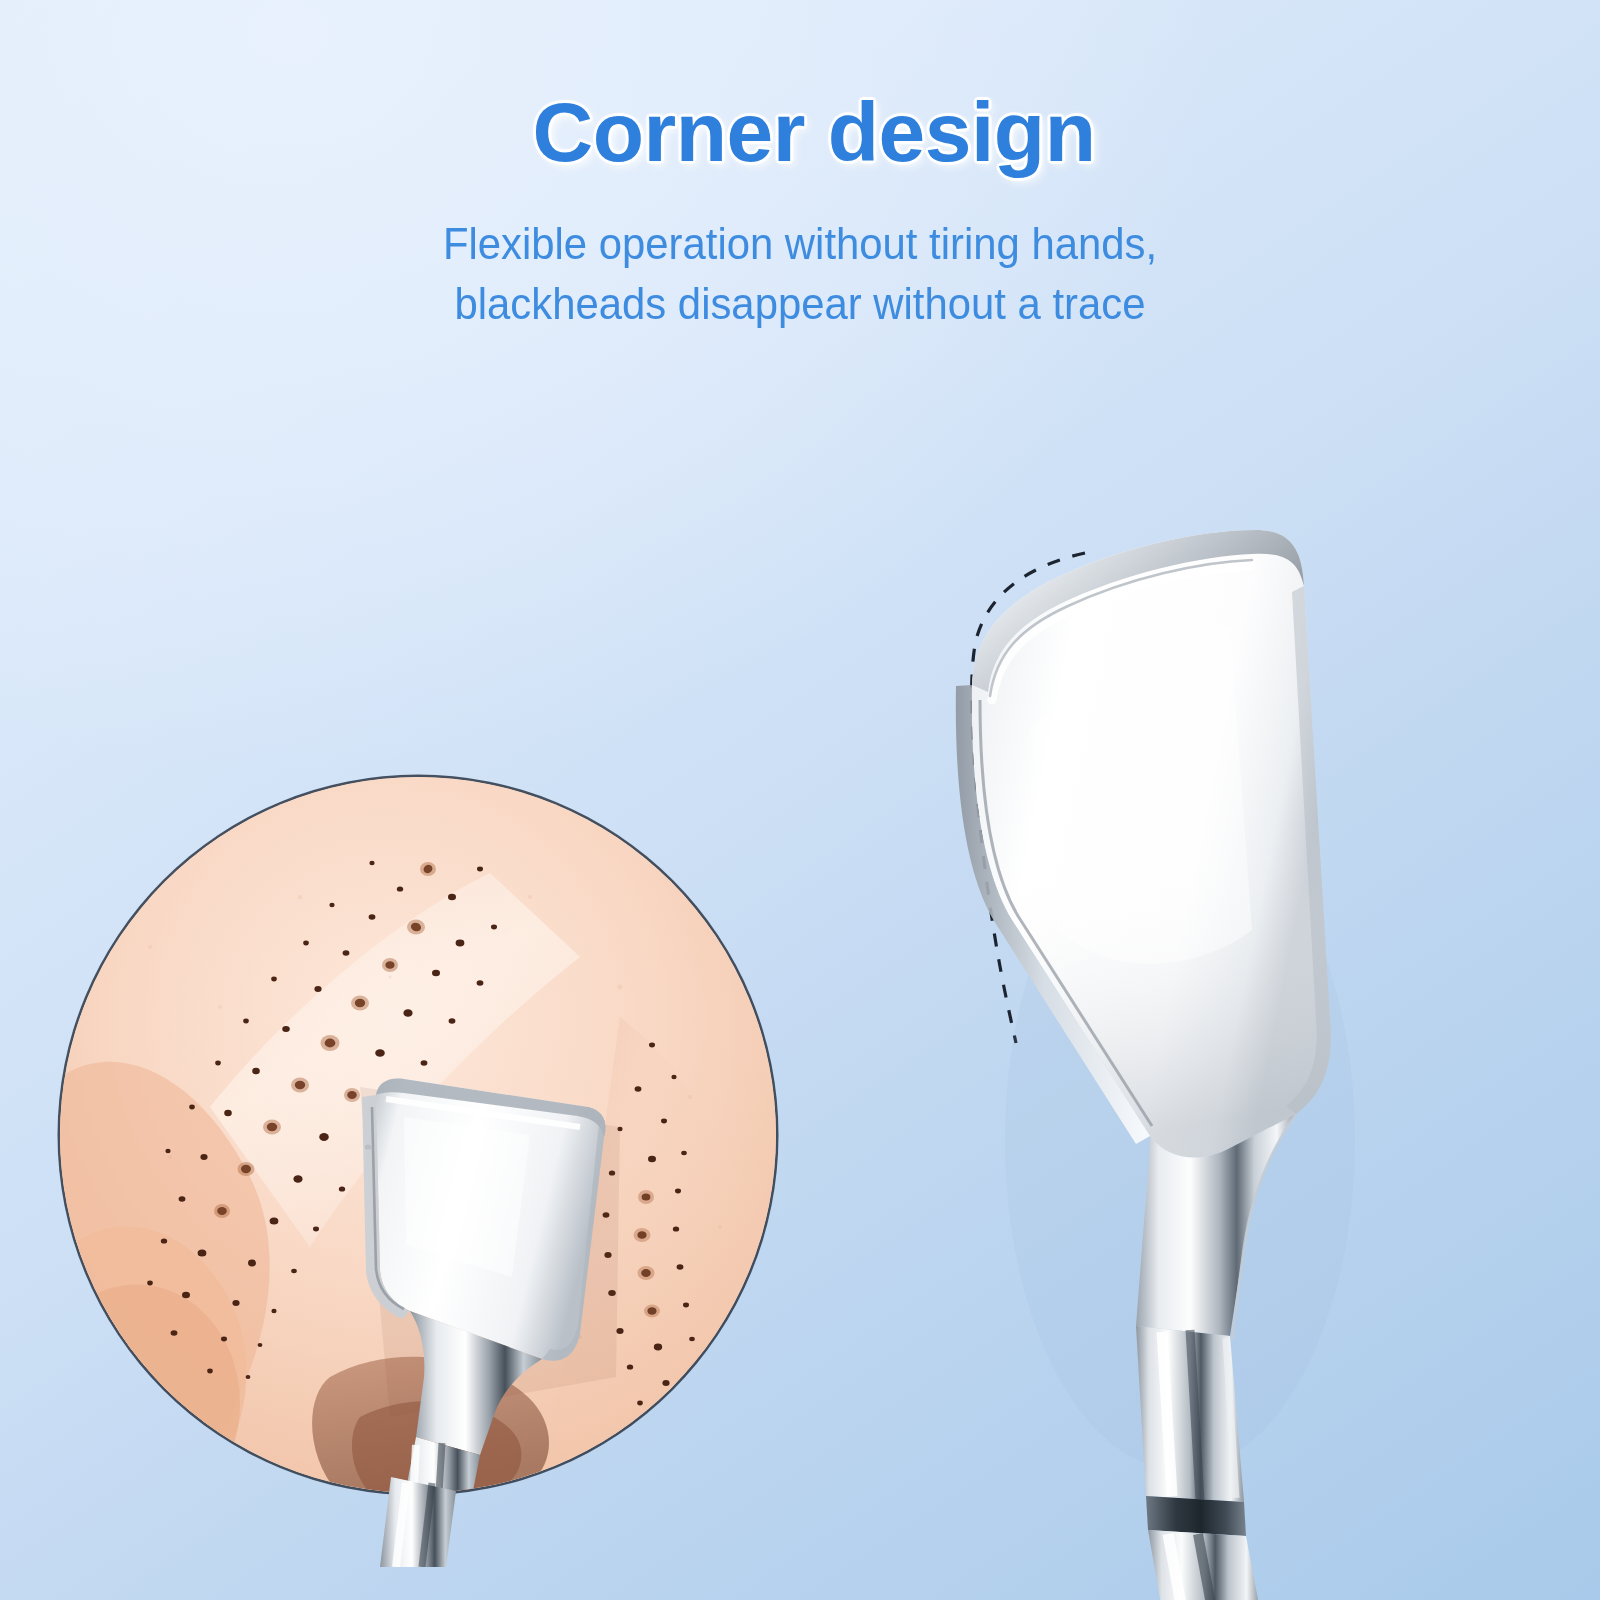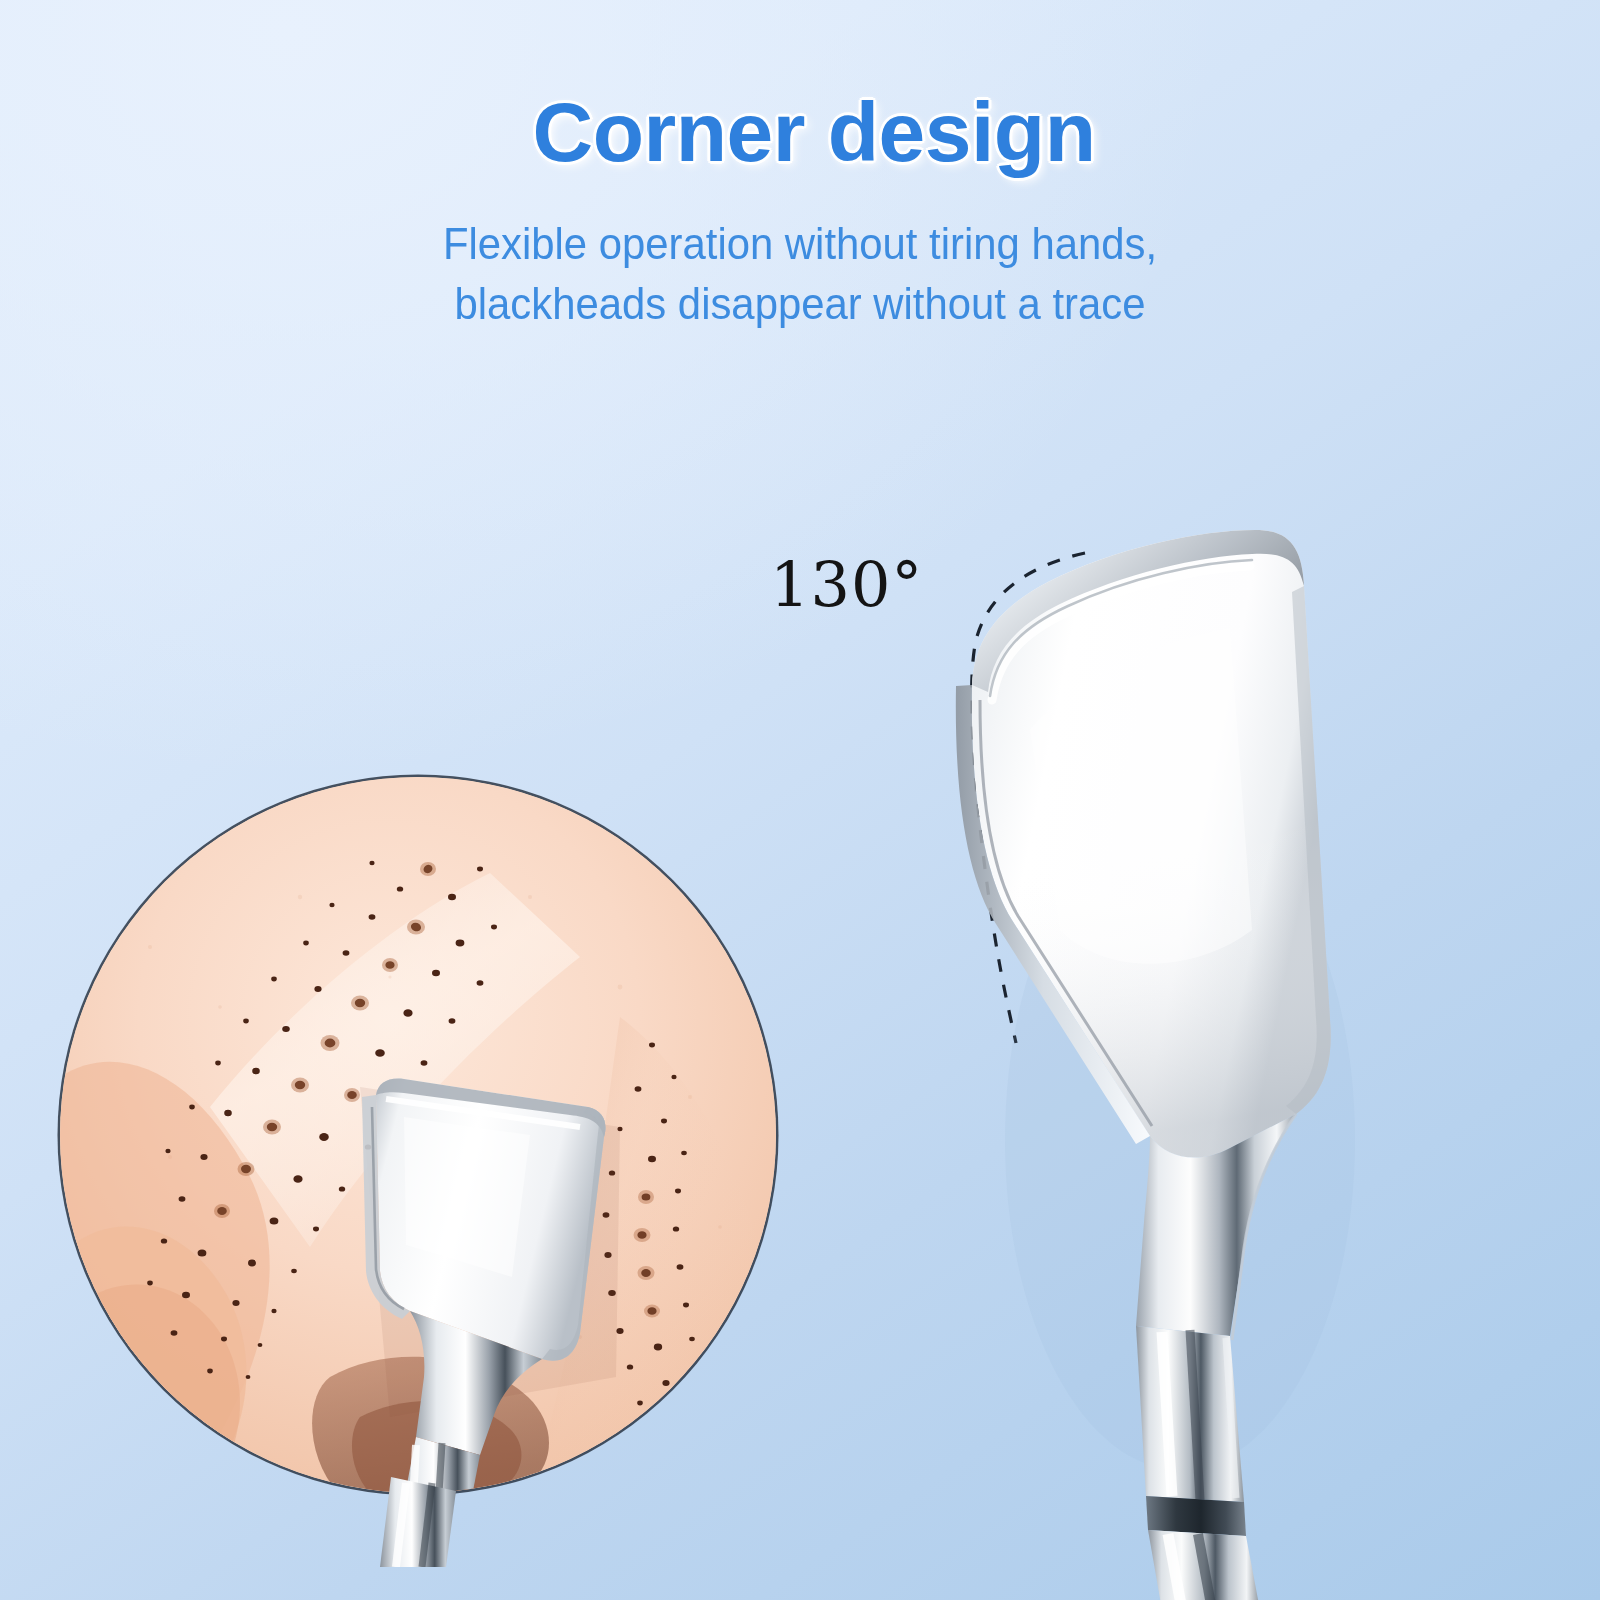--- a/index.html
+++ b/index.html
@@ -128,21 +128,20 @@
 <div id="stage">
 
   <div class="header">
     <h1 class="title">Corner design</h1>
     <p class="subtitle">
       <span class="ln">Flexible operation without tiring hands,</span>
       <span class="ln">blackheads disappear without a trace</span>
     </p>
   </div>
 
-  <div class="angle-label">130°</div>
 
   <svg class="angle-guide" viewBox="0 0 230 500">
     <path d="M 205 8 C 150 20, 108 48, 96 95 C 86 140, 94 250, 110 360 C 120 430, 130 470, 136 498" fill="none" stroke="#1b2430" stroke-width="3.2" stroke-dasharray="13 13" stroke-linecap="butt"></path>
   </svg>
 
   <svg class="hero-tool" viewBox="0 0 560 1110">
     <defs>
       <linearGradient id="bladeFace" x1="0" y1="0" x2="1" y2="0.35">
         <stop offset="0" stop-color="#cdd3d9"></stop>
         <stop offset="0.08" stop-color="#eef1f4"></stop>

